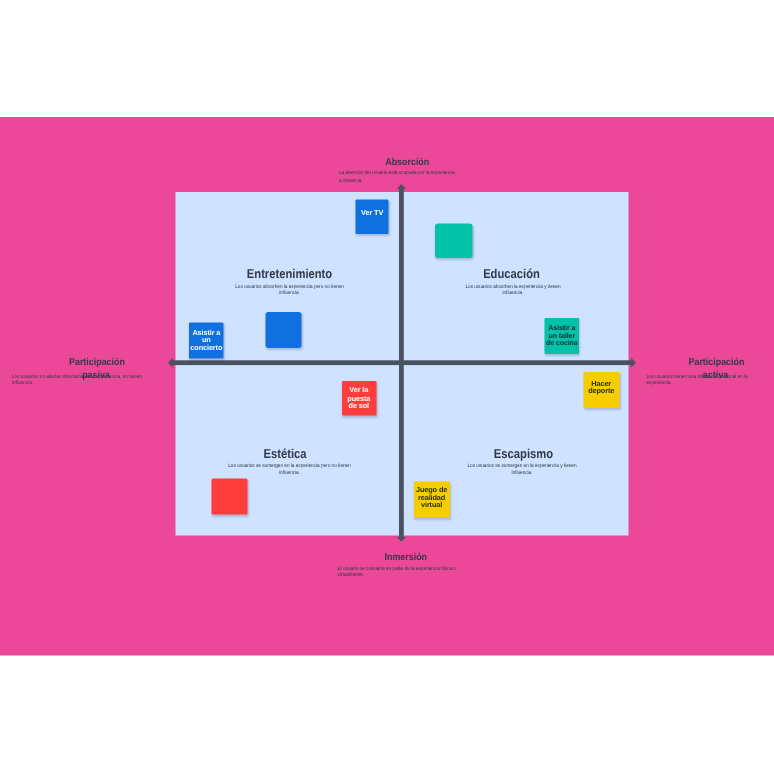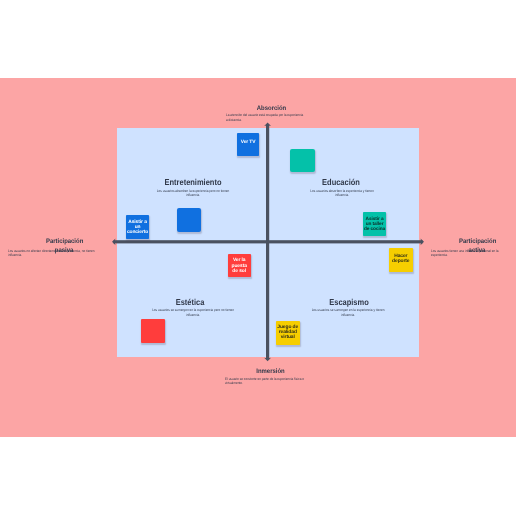--- a/index.html
+++ b/index.html
@@ -1,20 +1,20 @@
 <!DOCTYPE html>
 <html><head>
 <meta charset="utf-8">
 <title>Experience Realms</title>
 <style>
   html,body{margin:0;padding:0;}
   body{width:516px;height:516px;background:#ffffff;font-family:"Liberation Sans",sans-serif;overflow:hidden;
        -webkit-font-smoothing:antialiased;text-rendering:geometricPrecision;}
   #canvas{position:absolute;left:0;top:0;width:516px;height:516px;background:#ffffff;}
-  #stage{position:absolute;left:0;top:78px;width:516px;height:359px;background:#fca5a5;}
+  #stage{position:absolute;left:0;top:78px;width:516px;height:359px;background:#ec4899;}
   #quadbg{position:absolute;left:117px;top:50px;width:302px;height:229px;background:#cfe2ff;}
 
   .note{position:absolute;border-radius:0.8px;
         display:flex;align-items:center;justify-content:center;text-align:center;padding:0 0.8px;
         font-size:4.9px;line-height:5.3px;font-weight:700;box-sizing:border-box;letter-spacing:-0.08px;
         word-break:break-word;overflow:hidden;}
   .note > span{display:block;width:100%;position:relative;top:0.7px;}
   .sh{box-shadow:0.4px 1.2px 1.4px rgba(70,60,80,0.24);}
 
   .qtitle{position:absolute;text-align:center;font-weight:700;font-size:8.6px;line-height:9px;letter-spacing:0px;color:#31394a;transform:scaleX(0.87);}

